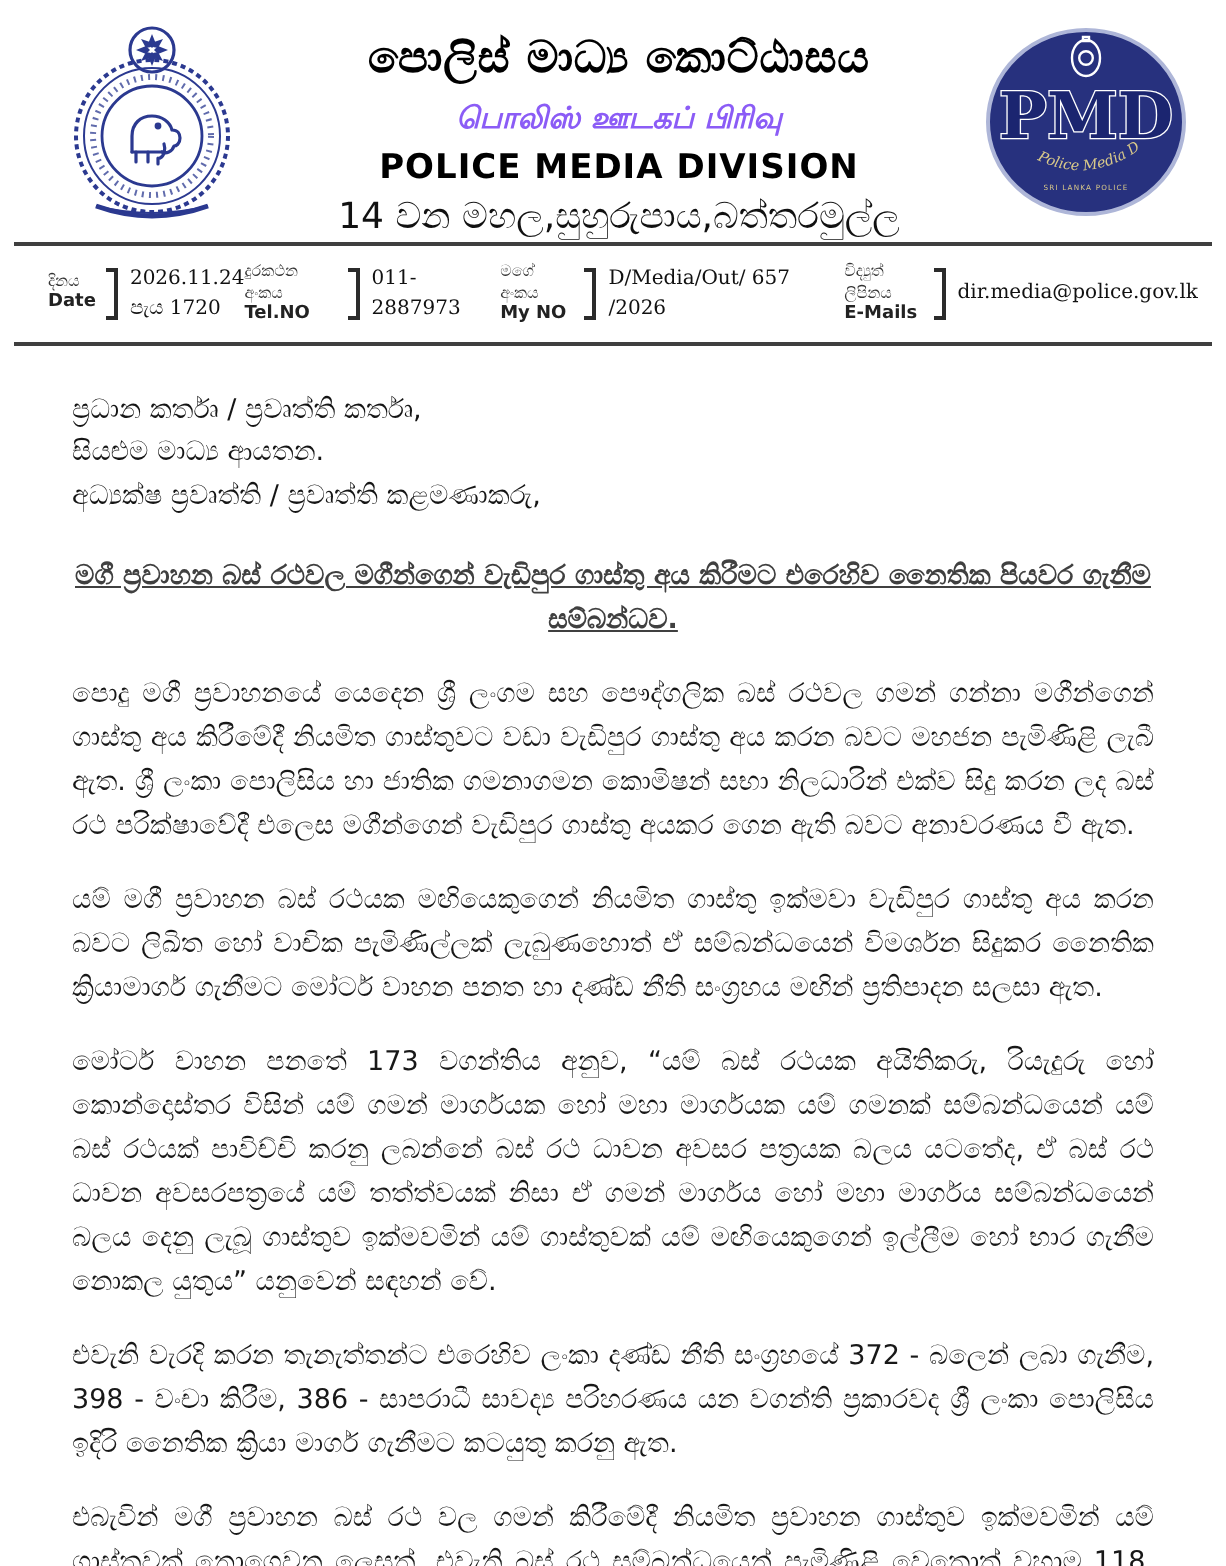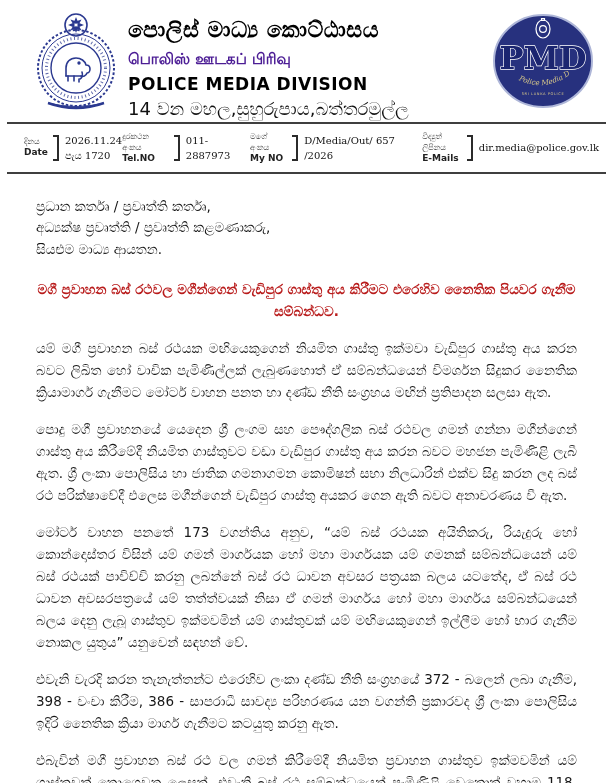--- a/index.html
+++ b/index.html
@@ -16,26 +16,26 @@
 
   
   .letterhead {
     display: flex;
     align-items: flex-start;
     justify-content: space-between;
     padding: 8px 10px 2px 24px;
   }
   .crest-wrap { width: 104px; display: flex; justify-content: center; padding-top: 2px; }
   .pmd-wrap { width: 112px; display: flex; padding-top: 4px; }
-  .head-center { flex: 1; text-align: left; padding-top: 8px; }
+  .head-center { flex: 1; text-align: center; padding-top: 8px; }
   .head-title-si {
     font-size: 22px; font-weight: bold; color: #000;
     letter-spacing: 0.5px; line-height: 1.25;
   }
-  .head-title-ta { font-size: 15px; color: #4c1d95; margin-top: 6px; font-weight: bold; }
+  .head-title-ta { font-size: 15px; color: #8b5cf6; margin-top: 6px; font-weight: bold; font-style: italic; }
   .head-title-en { font-size: 17px; font-weight: bold; color: #000; margin-top: 4px; letter-spacing: 0.5px; }
   .head-addr { font-size: 18px; color: #111; margin-top: 4px; }
 
   .rule { height: 0; border-top: 2px solid #3f3f3f; margin: 0 7px; }
 
   
   .info-bar {
     display: flex;
     align-items: center;
     justify-content: flex-start;
@@ -195,27 +195,27 @@
     </div>
 
   </div>
 
   <div class="rule"></div>
 
   <div class="letter-body">
 
     <div class="recipients">
       <span class="recipient-line">ප්‍රධාන කර්තෘ / ප්‍රවෘත්ති කර්තෘ,</span>
+      <span class="recipient-line">සියළුම මාධ්‍ය ආයතන.</span>
       <span class="recipient-line">අධ්‍යක්ෂ ප්‍රවෘත්ති / ප්‍රවෘත්ති කළමණාකරු,</span>
-      <span class="recipient-line">සියළුම මාධ්‍ය ආයතන.</span>
-    </div>
-
-    <div class="subject" id="subject" style="color: #b91c1c;">මගී ප්‍රවාහන බස් රථවල මගීන්ගෙන් වැඩිපුර ගාස්තු අය කිරීමට එරෙහිව නෛතික පියවර ගැනීම සම්බන්ධව.</div>
-
+    </div>
+
+    <div class="subject" id="subject" style="color: #404040; text-decoration: underline;">මගී ප්‍රවාහන බස් රථවල මගීන්ගෙන් වැඩිපුර ගාස්තු අය කිරීමට එරෙහිව නෛතික පියවර ගැනීම සම්බන්ධව.</div>
+
+    <p class="para">පොදු මගී ප්‍රවාහනයේ යෙදෙන ශ්‍රී ලංගම සහ පෞද්ගලික බස් රථවල ගමන් ගන්නා මගීන්ගෙන් ගාස්තු අය කිරීමේදී නියමිත ගාස්තුවට වඩා වැඩිපුර ගාස්තු අය කරන බවට මහජන පැමිණිළි ලැබී ඇත. ශ්‍රී ලංකා පොලිසිය හා ජාතික ගමනාගමන කොමිෂන් සභා නිලධාරින් එක්ව සිදු කරන ලද බස් රථ පරික්ෂාවේදී එලෙස මගීන්ගෙන් වැඩිපුර ගාස්තු අයකර ගෙන ඇති බවට අනාවරණය වී ඇත.</p>
     <p class="para">යම් මගී ප්‍රවාහන බස් රථයක මඟියෙකුගෙන් නියමිත ගාස්තු ඉක්මවා වැඩිපුර ගාස්තු අය කරන බවට ලිඛිත හෝ වාචික පැමිණිල්ලක් ලැබුණහොත් ඒ සම්බන්ධයෙන් විමර්ශන සිදුකර නෛතික ක්‍රියාමාර්ග ගැනීමට මෝටර් වාහන පනත හා දණ්ඩ නීති සංග්‍රහය මඟින් ප්‍රතිපාදන සලසා ඇත.</p>
-    <p class="para">පොදු මගී ප්‍රවාහනයේ යෙදෙන ශ්‍රී ලංගම සහ පෞද්ගලික බස් රථවල ගමන් ගන්නා මගීන්ගෙන් ගාස්තු අය කිරීමේදී නියමිත ගාස්තුවට වඩා වැඩිපුර ගාස්තු අය කරන බවට මහජන පැමිණිළි ලැබී ඇත. ශ්‍රී ලංකා පොලිසිය හා ජාතික ගමනාගමන කොමිෂන් සභා නිලධාරින් එක්ව සිදු කරන ලද බස් රථ පරික්ෂාවේදී එලෙස මගීන්ගෙන් වැඩිපුර ගාස්තු අයකර ගෙන ඇති බවට අනාවරණය වී ඇත.</p>
     <p class="para">මෝටර් වාහන පනතේ 173 වගන්තිය අනුව, “යම් බස් රථයක අයිතිකරු, රියැදුරු හෝ කොන්දොස්තර විසින් යම් ගමන් මාර්ගයක හෝ මහා මාර්ගයක යම් ගමනක් සම්බන්ධයෙන් යම් බස් රථයක් පාවිච්චි කරනු ලබන්නේ බස් රථ ධාවන අවසර පත්‍රයක බලය යටතේද, ඒ බස් රථ ධාවන අවසරපත්‍රයේ යම් තත්ත්වයක් නිසා ඒ ගමන් මාර්ගය හෝ මහා මාර්ගය සම්බන්ධයෙන් බලය දෙනු ලැබූ ගාස්තුව ඉක්මවමින් යම් ගාස්තුවක් යම් මඟියෙකුගෙන් ඉල්ලීම හෝ භාර ගැනීම නොකල යුතුය” යනුවෙන් සඳහන් වේ.</p>
     <p class="para">එවැනි වැරදි කරන තැනැත්තන්ට එරෙහිව ලංකා දණ්ඩ නීති සංග්‍රහයේ 372 - බලෙන් ලබා ගැනීම, 398 - වංචා කිරීම, 386 - සාපරාධී සාවද්‍ය පරිහරණය යන වගන්ති ප්‍රකාරවද ශ්‍රී ලංකා පොලිසිය ඉදිරි නෛතික ක්‍රියා මාර්ග ගැනීමට කටයුතු කරනු ඇත.</p>
     <p class="para">එබැවින් මගී ප්‍රවාහන බස් රථ වල ගමන් කිරීමේදී නියමිත ප්‍රවාහන ගාස්තුව ඉක්මවමින් යම් ගාස්තුවක් නොගෙවන ලෙසත්, එවැනි බස් රථ සම්බන්ධයෙන් පැමිණිළි වෙතොත් වහාම 118, 119 යන දුරකථන අංක ඔස්සේ හෝ පොලිසියට ලිඛිතව හෝ වාචිකව පැමිණිළි ඉදිරිපත් කරන ලෙසටත් ශ්‍රී ලංකා පොලිසිය මහජනතාව වෙත දන්වා සිටී.</p>
 
   </div>
 
 </div>
 
 </body></html>

